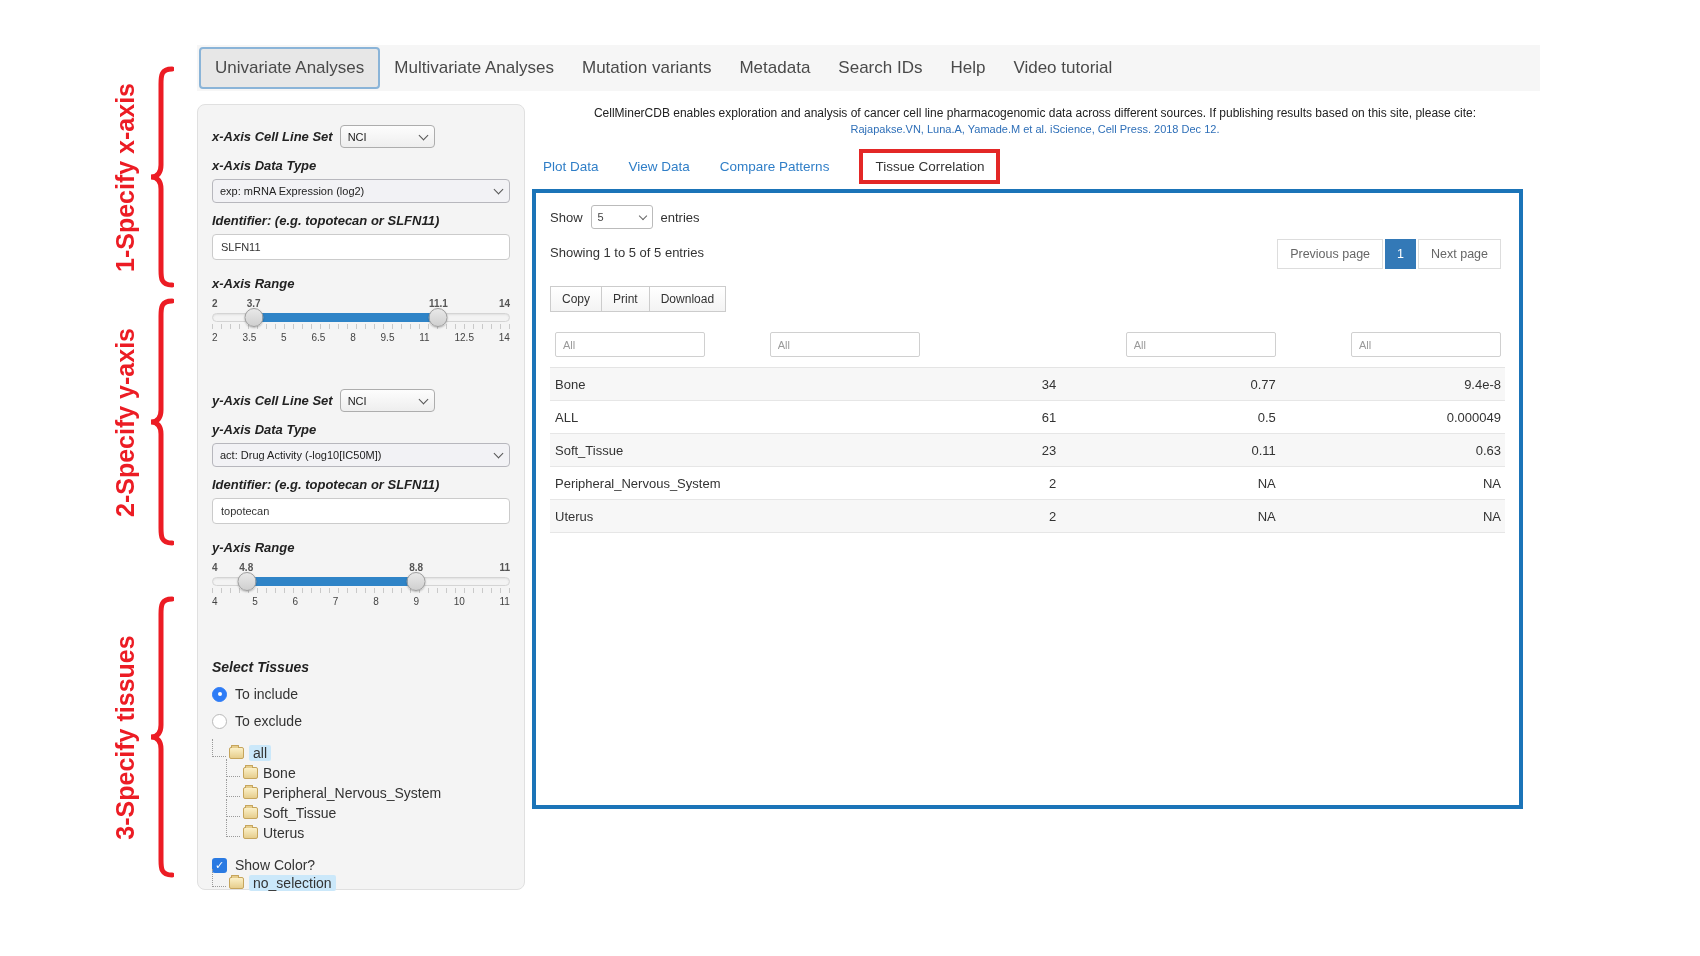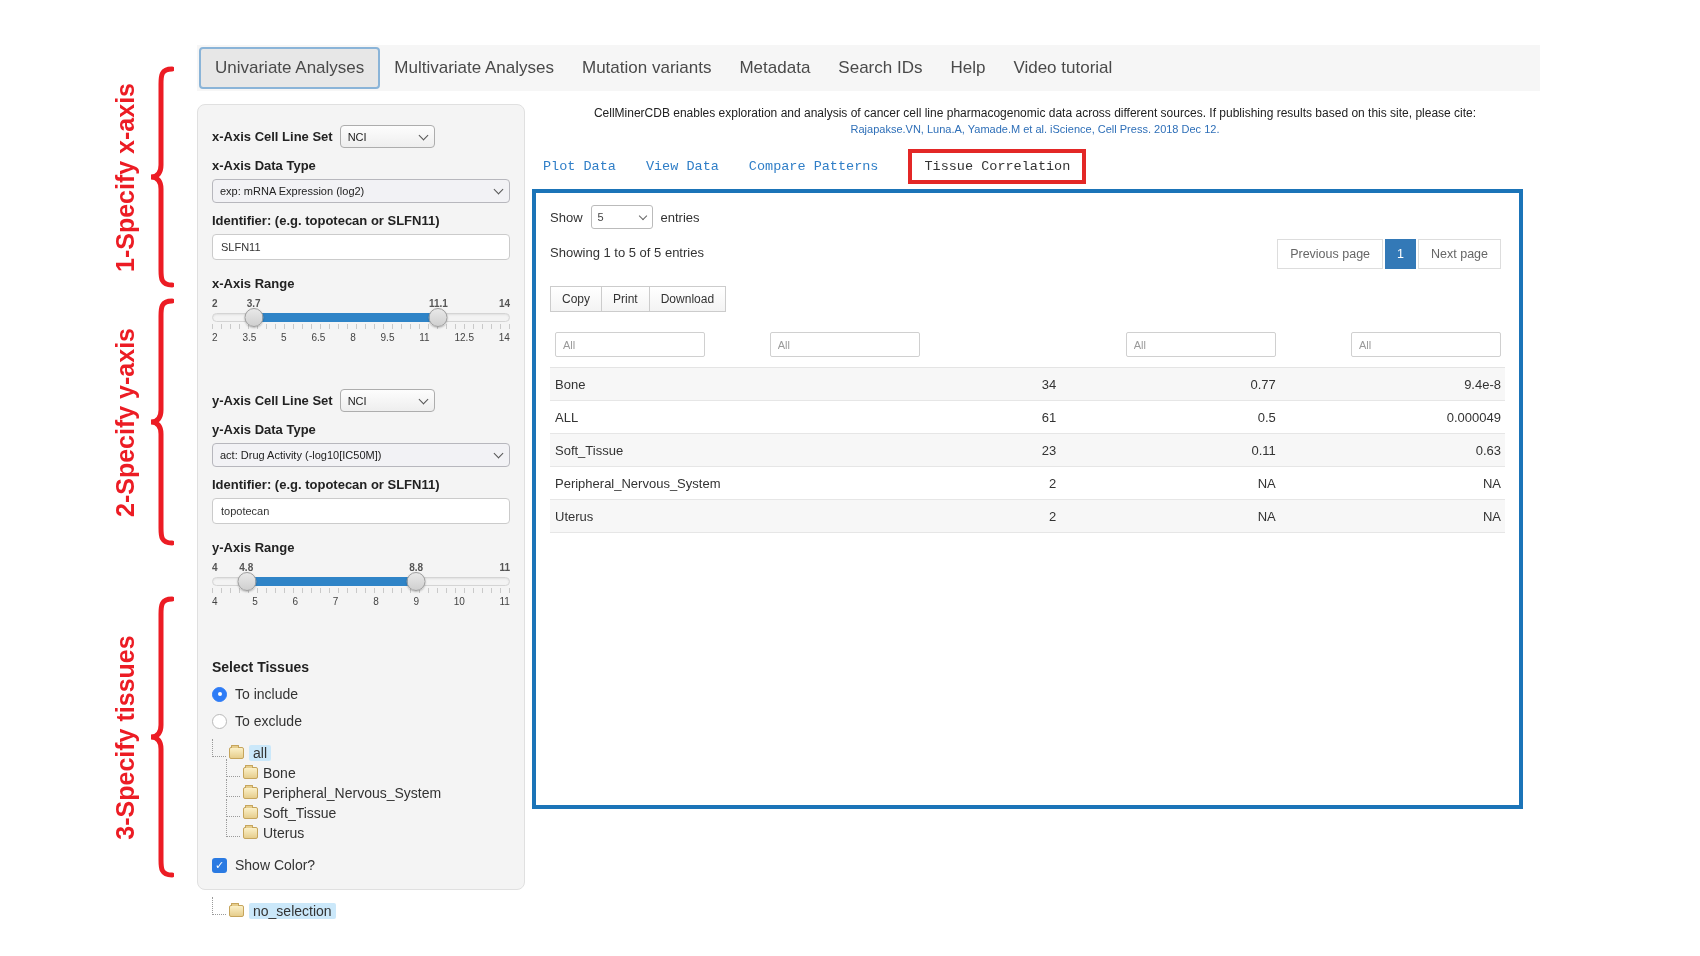--- a/index.html
+++ b/index.html
@@ -10,21 +10,21 @@
   .annot span { transform:rotate(-90deg); white-space:nowrap; color:#ec1c24; font-weight:bold; font-size:25px; }
   .bracket { position:absolute; left:148px; }
 
   
   .topnav { position:absolute; left:197px; top:45px; width:1343px; height:46px; background:#f6f6f6; display:flex; align-items:center; padding-left:2px; }
   .topnav .tab { font-size:17px; color:#4a4a4a; padding:9px 14px; cursor:default; white-space:nowrap; }
   .topnav .tab.active { background:#e7e7e7; border:2px solid #8ab4d8; border-radius:4px; }
 
   
   .sidebar { position:absolute; left:197px; top:104px; width:328px; height:786px; background:#f4f4f4; border:1px solid #e0e0e0; border-radius:8px; padding:18px 14px; font-size:13px; color:#222; }
-  .lbl { font-weight:bold; font-size:13px; color:#222; }
+  .lbl { font-weight:bold; font-size:13px; color:#222;font-style:italic; }
   .inline-row { display:flex; align-items:center; gap:7px; margin-top:4px; }
   .sel { background:linear-gradient(180deg,#fdfdfd,#eee); border:1px solid #adadad; border-radius:4px; height:23px; display:flex; align-items:center; justify-content:space-between; padding:0 7px; font-size:11px; color:#222; }
   .sel .chev { width:7px; height:7px; border-right:1.6px solid #555; border-bottom:1.6px solid #555; transform:rotate(45deg); margin-left:8px; margin-top:-3px; flex:0 0 auto; }
   .sel.small { width:95px; }
   .sel.wide { width:100%; margin-top:6px; height:24px; background:#f2f2f5; border-color:#b7b7bd; }
   .ti { width:100%; height:26px; border:1px solid #cbcbcb; border-radius:4px; background:#fff; font-size:11px; color:#333; padding:0 8px; margin-top:6px; font-family:"Liberation Sans",sans-serif; }
   .mt10 { margin-top:10px; } .mt16 { margin-top:16px; }
 
   
   .slider { position:relative; margin-top:22px; height:52px; }
@@ -47,21 +47,21 @@
   .tree { margin-top:14px; font-size:14px; color:#333; }
   .titem { display:flex; align-items:center; height:20px; }
   .elbow { width:14px; height:18px; border-left:1px dotted #9a9a9a; border-bottom:1px dotted #9a9a9a; margin-top:-10px; margin-right:3px; flex:0 0 auto; }
   .folder { width:15px; height:12px; background:linear-gradient(180deg,#fbf0c8,#e6cd8c); border:1px solid #c6a55c; border-radius:2px; margin-right:5px; flex:0 0 auto; position:relative; }
   .folder::before { content:""; position:absolute; left:1px; top:-3px; width:6px; height:2px; background:#e6cd8c; border:1px solid #c6a55c; border-bottom:none; border-radius:1px 1px 0 0; }
   .hl { background:#cbe8fa; padding:0 4px; border-radius:2px; }
 
   
   .cite1 { position:absolute; left:540px; top:106px; width:990px; text-align:center; font-size:12px; color:#222; }
   .cite2 { position:absolute; left:540px; top:123px; width:990px; text-align:center; font-size:11px; color:#2e6fb8; }
-  .subtabs { position:absolute; left:543px; top:149px; display:flex; align-items:center; gap:30px; font-size:13.5px;font-family:Liberation Mono, monospace; }
+  .subtabs { position:absolute; left:543px; top:149px; display:flex; align-items:center; gap:30px; font-size:13.5px; }
   .subtabs .st { color:#2f7ec7; }
   .subtabs .st.active { color:#333; border:4px solid #e32726; padding:6px 12px; }
 
   .bluepanel { position:absolute; left:532px; top:189px; width:991px; height:620px; border:4px solid #1b74b8; background:#fff; padding:12px 14px; }
   .showrow { display:flex; align-items:center; gap:8px; font-size:13px; color:#333; }
   .mini-sel { width:62px; height:24px; border:1px solid #bbb; border-radius:3px; display:flex; align-items:center; justify-content:space-between; padding:0 6px; font-size:11px; color:#444; background:#fff; }
   .mini-sel .chev { width:6px; height:6px; border-right:1.5px solid #666; border-bottom:1.5px solid #666; transform:rotate(45deg); margin-top:-2px; }
   .showingtext { margin-top:16px; font-size:13px; color:#333; }
   .pagination { position:absolute; right:18px; top:46px; display:flex; align-items:center; }
   .pg { border:1px solid #ddd; background:#fff; color:#666; font-size:12.5px; padding:7px 12px; }
@@ -246,21 +246,21 @@
       <span class="folder"></span>
       <span>Uterus</span>
     </div>
   </div>
 
   <div class="radio-row" style="margin-top:14px;">
     <span class="cb">✓</span>
     <span>Show Color?</span>
   </div>
 
-  <div class="tree" style="margin-top:28px;">
+  <div class="tree" style="margin-top:0;">
     <div class="titem">
       <span class="elbow"></span>
       <span class="folder"></span>
       <span class="hl">no_selection</span>
     </div>
   </div>
 </div>
 
 <div class="cite1">CellMinerCDB enables exploration and analysis of cancer cell line pharmacogenomic data across different sources. If publishing results based on this site, please cite:</div>
 <div class="cite2">Rajapakse.VN, Luna.A, Yamade.M et al. iScience, Cell Press. 2018 Dec 12.</div>

